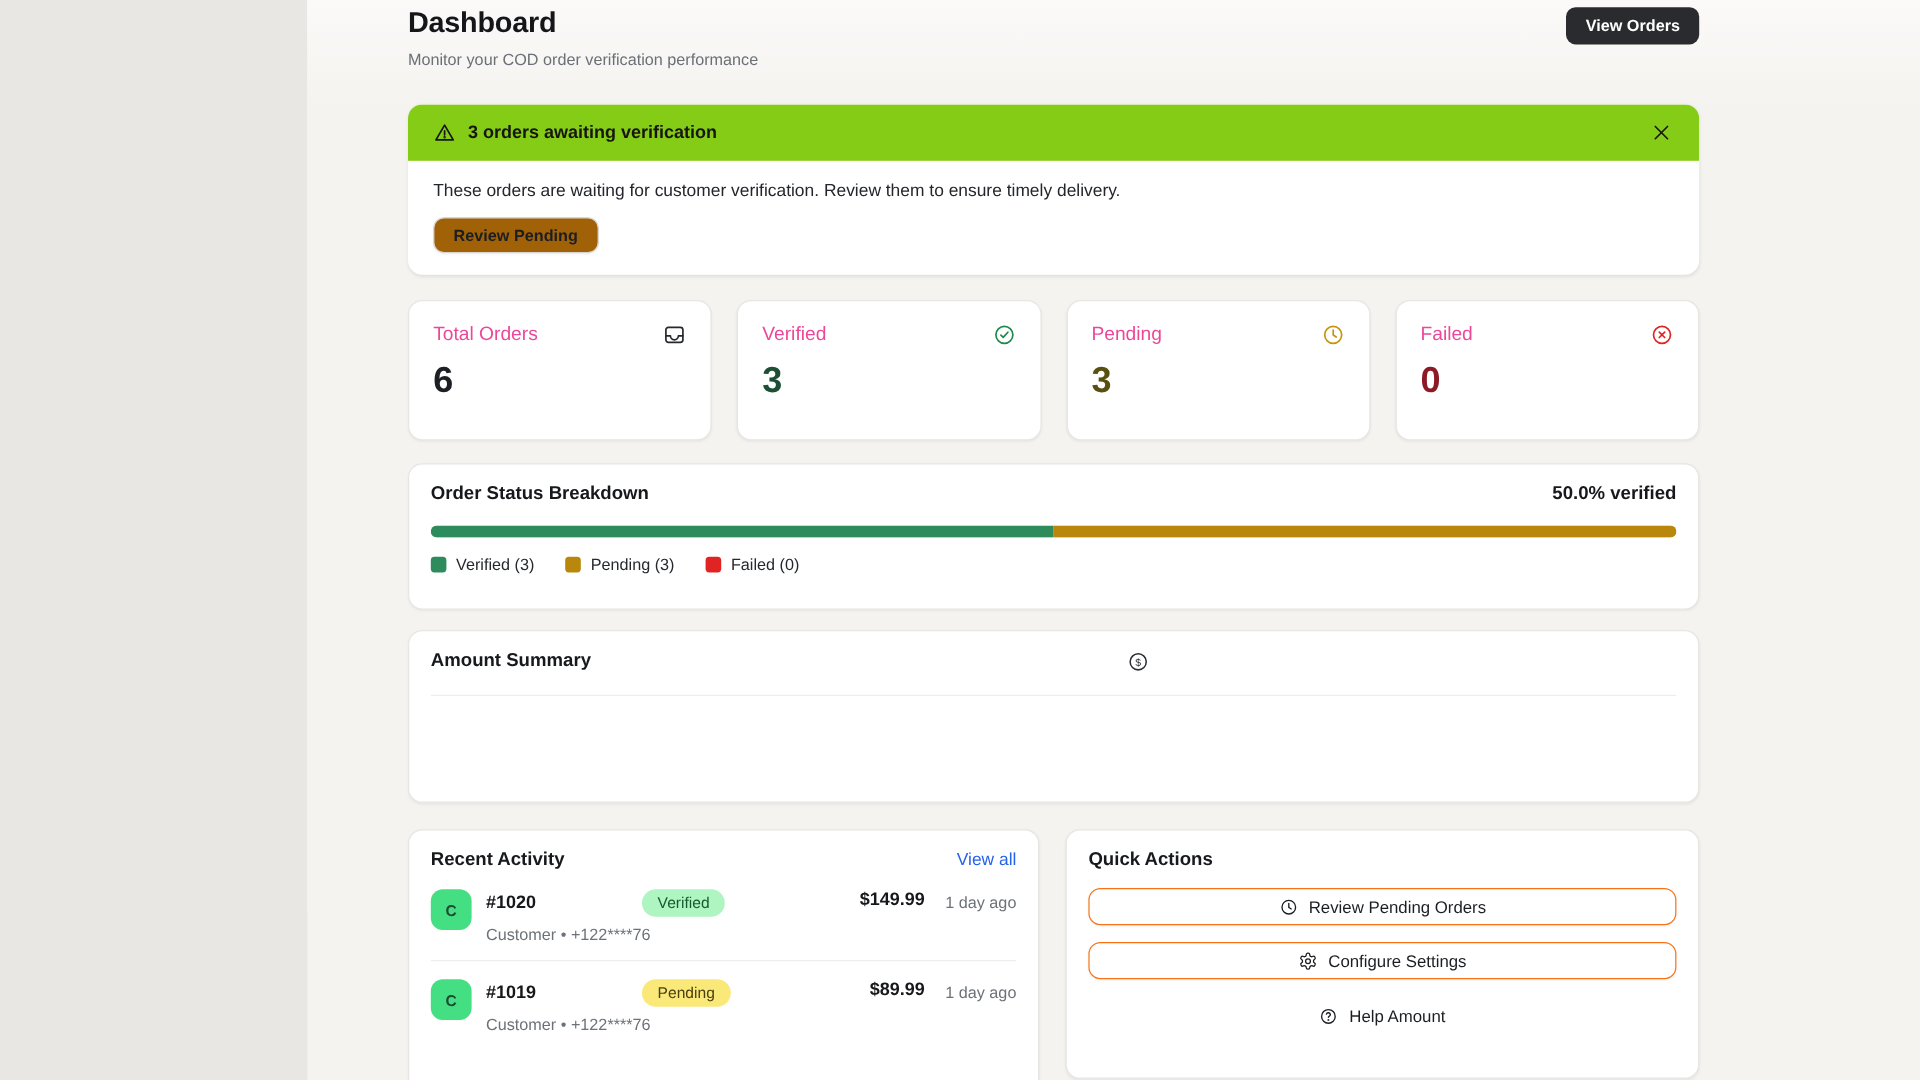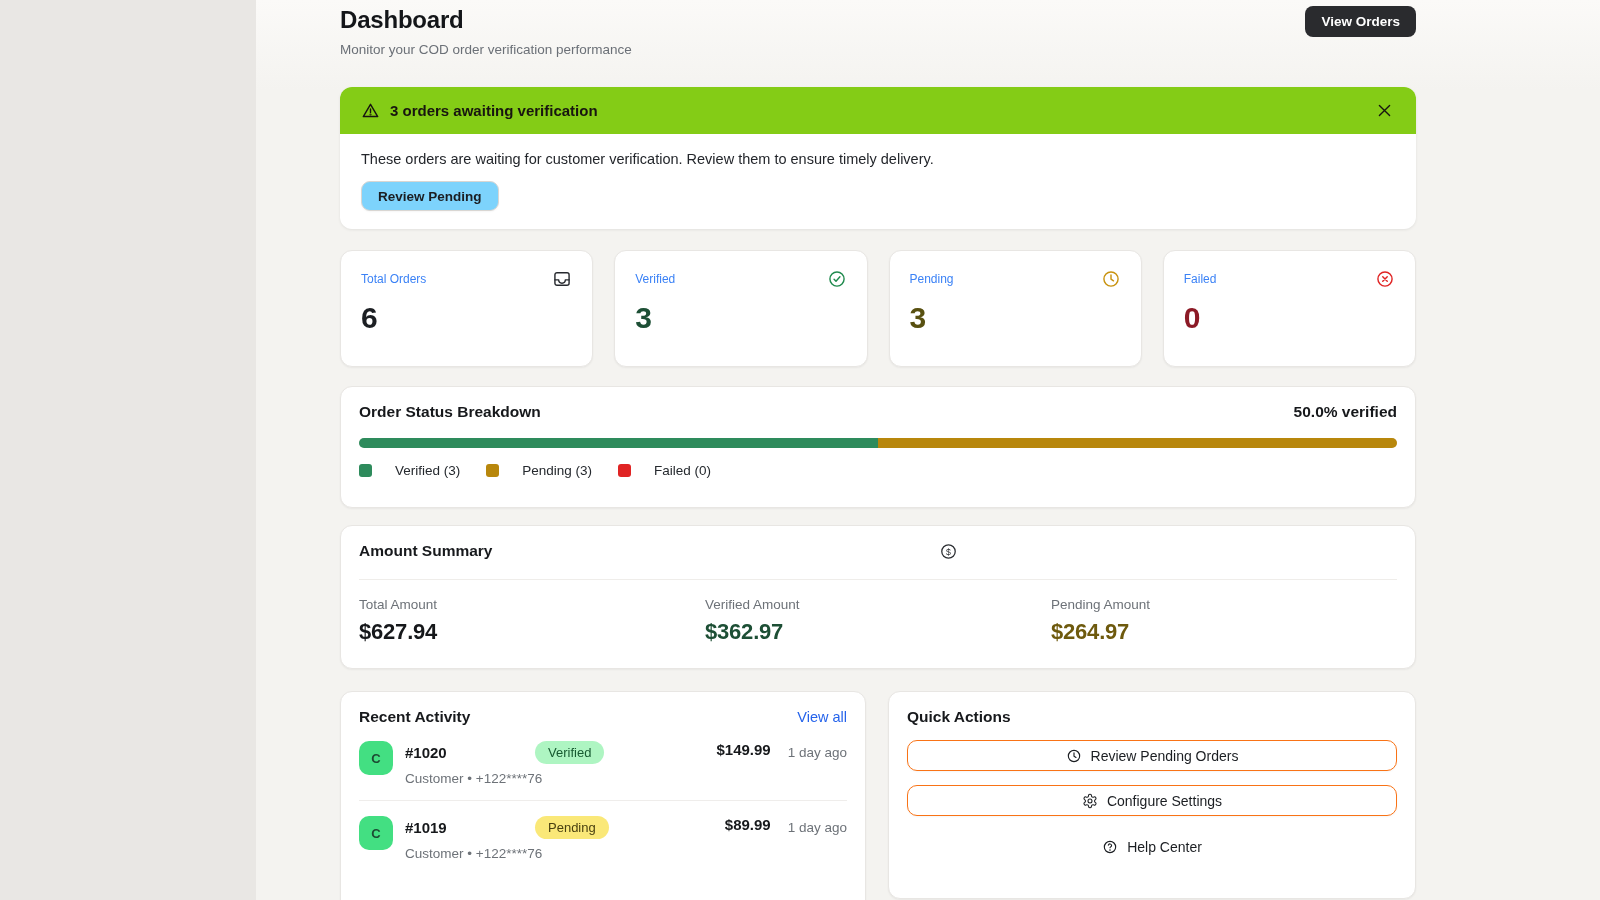--- a/index.html
+++ b/index.html
@@ -29,42 +29,42 @@
   .alert { margin-top:30px; border-radius:12px; overflow:hidden; background:#fff;
            box-shadow:0 1px 3px rgba(0,0,0,.08); }
   .alert-head { height:47px; display:flex; align-items:center; gap:10px; padding:0 21px; }
   .alert-title { font-size:15px; font-weight:700; color:#181510; }
   .alert-close { margin-left:auto; background:none; border:none; cursor:pointer; width:22px; height:22px;
                  display:flex; align-items:center; justify-content:center; color:#181510; }
   .alert-body { padding:17px 21px 18px; }
   .alert-text { font-size:14.5px; color:#23262b; }
   .btn-outline {
     margin-top:14px; height:30px; padding:0 16px; border:1px solid #d9d6d2; border-radius:9px;
-    background:#7dd3fc; font-size:13.5px; font-weight:600; color:#1b1e22; cursor:pointer;
+    background:#a16207; font-size:13.5px; font-weight:600; color:#1b1e22; cursor:pointer;
     box-shadow:0 1px 2px rgba(0,0,0,.04); font-family:inherit;
   }
 
   
   .stats { margin-top:21px; display:grid; grid-template-columns:repeat(4,1fr); gap:21px; }
   .card { background:#fff; border:1px solid #e8e6e3; border-radius:12px;
           box-shadow:0 1px 2px rgba(0,0,0,.05); }
   .stat-card { height:117px; padding:18px 20px; }
   .stat-top { display:flex; justify-content:space-between; align-items:center; }
-  .stat-label { font-size:12px; color:#3b82f6; }
+  .stat-label { font-size:16px; color:#ec4899; }
   .stat-value { margin-top:12px; font-size:30px; font-weight:800; letter-spacing:-0.3px; }
   .icon { display:inline-flex; }
 
   
   .breakdown { margin-top:19px; height:122px; padding:16px 18px; }
   .bd-head { display:flex; justify-content:space-between; align-items:center; }
   .bd-title, .bd-pct { font-size:15.5px; font-weight:700; color:#16181b; }
   .bar { margin-top:17px; height:10px; border-radius:6px; overflow:hidden; display:flex; background:#ece9e4; }
   .seg { height:100%; }
   .legend { margin-top:15px; display:flex; gap:26px; align-items:center; }
-  .legend-item { display:flex; align-items:center; gap:23px; font-size:13.5px; color:#25292e; }
+  .legend-item { display:flex; align-items:center; gap:8px; font-size:13.5px; color:#25292e; }
   .swatch { width:13px; height:13px; border-radius:3px; }
 
   
   .amount { margin-top:17px; height:144px; padding:16px 18px; }
   .am-head { position:relative; height:24px; }
   .am-title { font-size:15.5px; font-weight:700; }
   .am-icon { position:absolute; left:580px; top:0; color:#2a2d31; }
   .am-divider { margin-top:13px; border-top:1px solid #efedea; }
   .am-cols { margin-top:17px; display:grid; grid-template-columns:1fr 1fr 1fr; }
   .am-label { font-size:13.5px; color:#6d7278; }
@@ -224,34 +224,20 @@
       <div class="am-head">
         <span class="am-title">Amount Summary</span>
         <span class="icon am-icon">
           <svg width="19" height="19" viewBox="0 0 24 24" fill="none" stroke="#2a2d31" stroke-width="1.6">
             <circle cx="12" cy="12" r="8.5"></circle>
             <text x="12" y="16" text-anchor="middle" font-size="11" stroke="none" fill="#2a2d31" font-family="Liberation Sans, sans-serif">$</text>
           </svg>
         </span>
       </div>
       <div class="am-divider"></div>
-      <div class="am-cols">
-        <div>
-          <div class="am-label">Total Amount</div>
-          <div class="am-value" style="color: rgb(22, 24, 27);">$627.94</div>
-        </div>
-        <div>
-          <div class="am-label">Verified Amount</div>
-          <div class="am-value" style="color: rgb(29, 79, 53);">$362.97</div>
-        </div>
-        <div>
-          <div class="am-label">Pending Amount</div>
-          <div class="am-value" style="color: rgb(110, 90, 14);">$264.97</div>
-        </div>
-      </div>
     </div>
 
     <div class="bottom">
 
       <div class="card panel activity-card">
         <div class="panel-head">
           <span class="panel-title">Recent Activity</span>
           <a class="link">View all</a>
         </div>
 
@@ -312,19 +298,19 @@
         </button>
 
         <button class="qa-btn ghost">
           <span class="icon">
             <svg width="16" height="16" viewBox="0 0 24 24" fill="none" stroke="#1b1e22" stroke-width="1.7" stroke-linecap="round">
               <circle cx="12" cy="12" r="8.5"></circle>
                 <path d="M9.5 9.2a2.5 2.5 0 0 1 4.9.6c0 1.7-2.4 2.2-2.4 3.4"></path>
                 <circle cx="12" cy="16.6" r="0.4" fill="#1b1e22"></circle>
             </svg>
           </span>
-          <span>Help Center</span>
+          <span>Help Amount</span>
         </button>
       </div>
 
     </div>
   </div>
 </div>
 
 </body></html>

